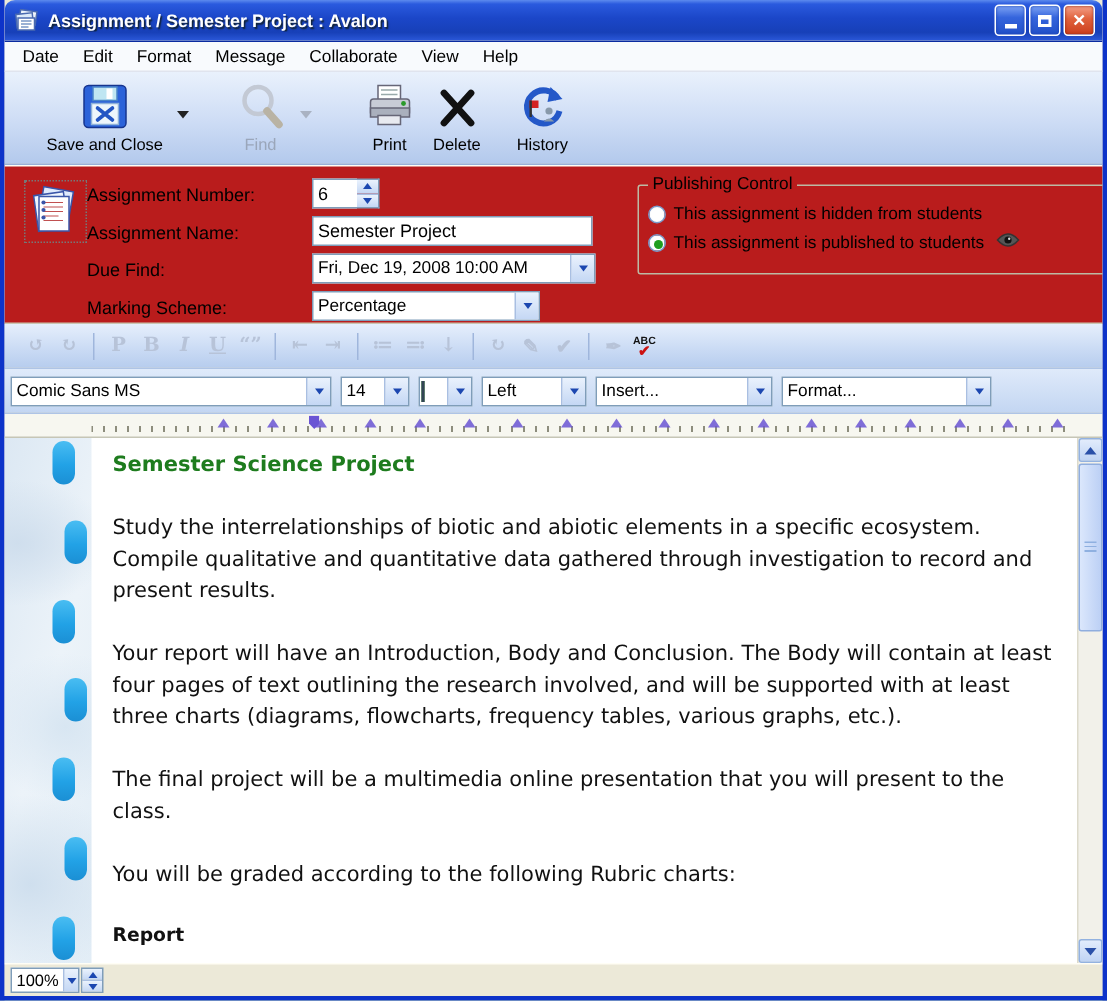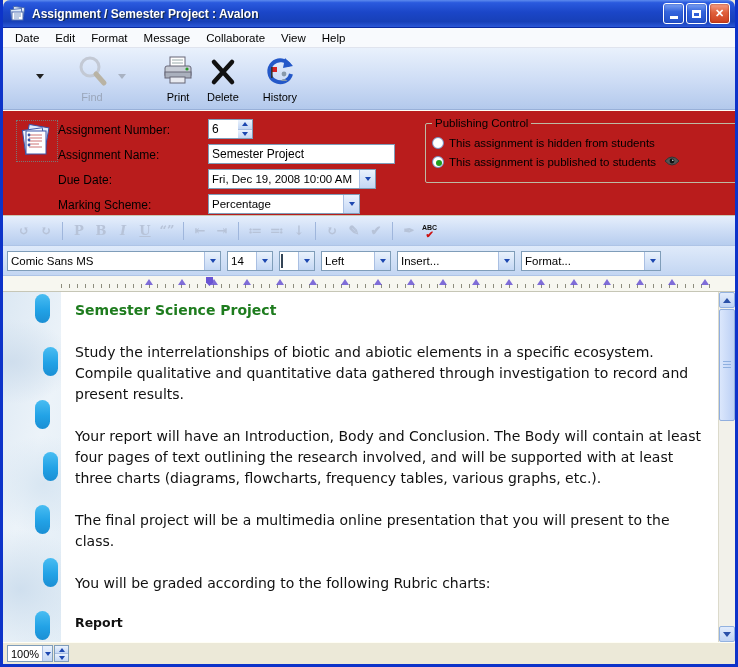--- a/index.html
+++ b/index.html
@@ -143,20 +143,32 @@
     <span>Date</span>
     <span>Edit</span>
     <span>Format</span>
     <span>Message</span>
     <span>Collaborate</span>
     <span>View</span>
     <span>Help</span>
   </div>
 
   <div class="toolbar">
+    <div class="tbtn">
+      <span class="ic">
+        <svg width="34" height="34" viewBox="0 0 34 34">
+          <rect x="3" y="3" width="28" height="28" rx="3" fill="#2b62d9" stroke="#16348e"></rect>
+          <rect x="9" y="4" width="16" height="9" fill="#bfe6f2" stroke="#4a84c8"></rect>
+          <rect x="18" y="5" width="4" height="7" fill="#fff"></rect>
+          <rect x="8" y="15" width="18" height="14" fill="#eef6fb" stroke="#8fb2d9"></rect>
+          <path d="M12 18 l10 8 M22 18 l-10 8" stroke="#2456c4" stroke-width="2.4" stroke-linecap="round"></path>
+        </svg>
+      </span>
+      <span class="lbl">Save and Close</span>
+    </div>
     <span class="drop">
         <i class="tri-d"></i>
       </span>
 
     <div class="tbtn disabled" style="margin-left:14px;">
       <span class="ic">
         <svg width="34" height="34" viewBox="0 0 34 34">
           <circle cx="15" cy="13" r="9" fill="none" stroke="#c3c9d4" stroke-width="3"></circle>
           <path d="M21 20 L29 29" stroke="#b9b3a4" stroke-width="5" stroke-linecap="round"></path>
         </svg>
@@ -227,22 +239,22 @@
           </b>
           <b>
             <i class="tri-d-s"></i>
           </b>
         </span>
     </span>
 
     <span class="flabel" style="top:37px;">Assignment Name:</span>
     <input class="txt ffield" style="top: 33px; width: 187px;" value="Semester Project">
 
-    <span class="flabel" style="top:62px;">Due Date:</span>
-    <span class="combo ffield" style="top:58px;width:168px;">
+    <span class="flabel" style="top:62px;">Due Find:</span>
+    <span class="combo ffield" style="top:58px;width:189px;">
       <span class="cv">Fri, Dec 19, 2008 10:00 AM</span>
       <span class="cb">
           <i></i>
         </span>
     </span>
 
     <span class="flabel" style="top:87px;">Marking Scheme:</span>
     <span class="combo ffield" style="top:83px;width:152px;">
       <span class="cv">Percentage</span>
       <span class="cb">

